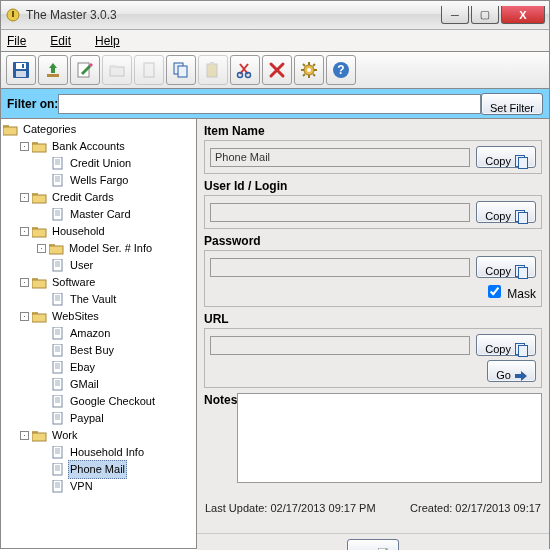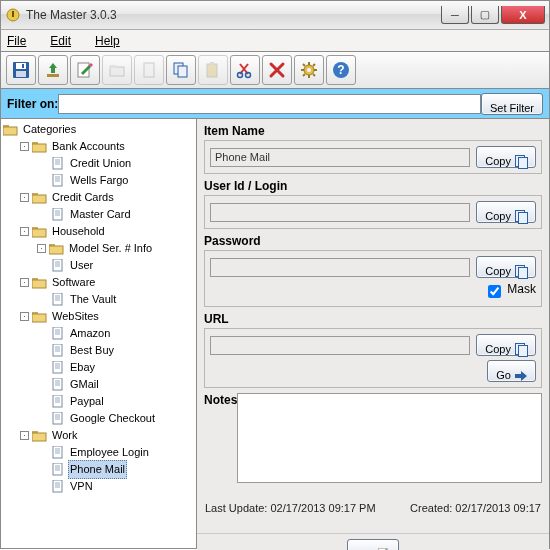--- a/index.html
+++ b/index.html
@@ -118,21 +118,21 @@
   }
   .copybtn .pages::before { left:0; top:0; }
   .copybtn .pages::after  { left:3px; top:2px; }
   .notesarea {
     width:100%; height:90px; border:1px solid #999; background:#fff;
     font-family:inherit; font-size:11px; resize:none;
     overflow:scroll;
   }
   .status { font-size:11px; padding:19px 8px; display:flex; justify-content:space-between; color:#222; }
   .editbar { text-align:center; padding:5px 0 6px 0; border-top:1px solid #c9c9c9; background:#ecebe9; }
-  .chk { display:inline-flex; align-items:flex-start; gap:3px; font-size:12px; }
+  .chk { display:inline-flex; align-items:flex-end; gap:3px; font-size:12px; }
   .chk input { width:13px; height:13px; }
   
   svg { display:block; }
   .folder-svg rect.tab { fill:#c9a85a; }
   .folder-svg rect.body { fill:#f1d47a; stroke:#a8893a; }
   .doc-svg rect { fill:#fff; stroke:#7a8aa2; }
 </style>
 </head>
 <body>
 
@@ -470,35 +470,35 @@
                 <div class="node-row">
                   <span class="toggle-spacer"></span>
                   <span class="ticon">
                     <svg class="doc-svg" width="12" height="13">
                       <rect x="1" y="0" width="9" height="12"></rect>
                       <line x1="3" y1="3" x2="8" y2="3" stroke="#9ab"></line>
                       <line x1="3" y1="5" x2="8" y2="5" stroke="#9ab"></line>
                       <line x1="3" y1="7" x2="8" y2="7" stroke="#9ab"></line>
                     </svg>
                   </span>
+                  <span class="node-label">Google Checkout</span>
+                </div>
+              </div>
+              <div class="node">
+                <div class="node-row">
+                  <span class="toggle-spacer"></span>
+                  <span class="ticon">
+                    <svg class="doc-svg" width="12" height="13">
+                      <rect x="1" y="0" width="9" height="12"></rect>
+                      <line x1="3" y1="3" x2="8" y2="3" stroke="#9ab"></line>
+                      <line x1="3" y1="5" x2="8" y2="5" stroke="#9ab"></line>
+                      <line x1="3" y1="7" x2="8" y2="7" stroke="#9ab"></line>
+                    </svg>
+                  </span>
                   <span class="node-label">Paypal</span>
-                </div>
-              </div>
-              <div class="node">
-                <div class="node-row">
-                  <span class="toggle-spacer"></span>
-                  <span class="ticon">
-                    <svg class="doc-svg" width="12" height="13">
-                      <rect x="1" y="0" width="9" height="12"></rect>
-                      <line x1="3" y1="3" x2="8" y2="3" stroke="#9ab"></line>
-                      <line x1="3" y1="5" x2="8" y2="5" stroke="#9ab"></line>
-                      <line x1="3" y1="7" x2="8" y2="7" stroke="#9ab"></line>
-                    </svg>
-                  </span>
-                  <span class="node-label">Google Checkout</span>
                 </div>
               </div>
             </div>
           </div>
           <div class="node">
             <div class="node-row">
               <span class="toggle">·</span>
               <span class="ticon">
                 <svg class="folder-svg" width="15" height="12">
                   <rect class="tab" x="0" y="1" width="6" height="3"></rect>
@@ -512,21 +512,21 @@
                 <div class="node-row">
                   <span class="toggle-spacer"></span>
                   <span class="ticon">
                     <svg class="doc-svg" width="12" height="13">
                       <rect x="1" y="0" width="9" height="12"></rect>
                       <line x1="3" y1="3" x2="8" y2="3" stroke="#9ab"></line>
                       <line x1="3" y1="5" x2="8" y2="5" stroke="#9ab"></line>
                       <line x1="3" y1="7" x2="8" y2="7" stroke="#9ab"></line>
                     </svg>
                   </span>
-                  <span class="node-label">Employee Login</span>
+                  <span class="node-label">Household Info</span>
                 </div>
               </div>
               <div class="node">
                 <div class="node-row">
                   <span class="toggle-spacer"></span>
                   <span class="ticon">
                     <svg class="doc-svg" width="12" height="13">
                       <rect x="1" y="0" width="9" height="12"></rect>
                       <line x1="3" y1="3" x2="8" y2="3" stroke="#9ab"></line>
                       <line x1="3" y1="5" x2="8" y2="5" stroke="#9ab"></line>

